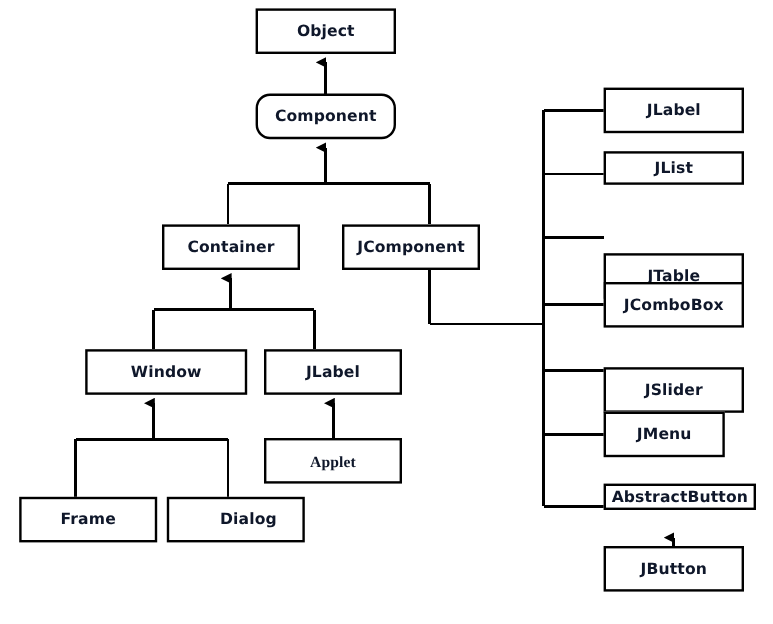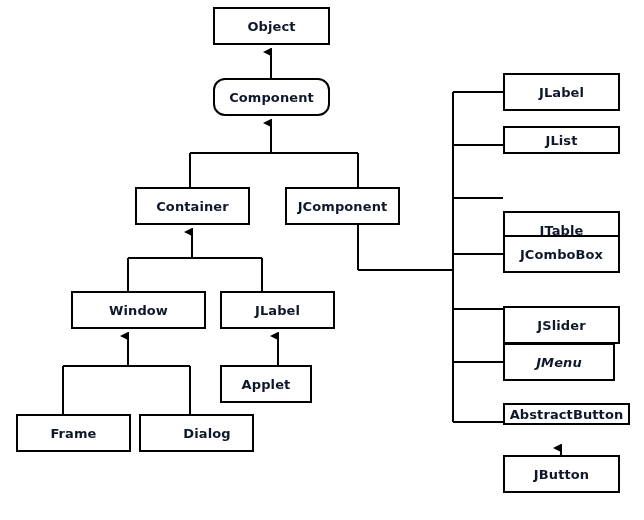--- a/index.html
+++ b/index.html
@@ -122,21 +122,21 @@
     </div>
     <div class="node" style="left:285px;top:187px;width:115px;height:38px;">
       <span class="node-label">JComponent</span>
     </div>
     <div class="node" style="left:71px;top:291px;width:135px;height:38px;">
       <span class="node-label">Window</span>
     </div>
     <div class="node" style="left:220px;top:291px;width:115px;height:38px;">
       <span class="node-label">JLabel</span>
     </div>
-    <div class="node" style="left:220px;top:365px;width:92px;height:38px;">
+    <div class="node" style="left:220px;top:365px;width:115px;height:38px;font-family:Liberation Serif, serif;">
       <span class="node-label">Applet</span>
     </div>
     <div class="node" style="left:16px;top:414px;width:115px;height:38px;">
       <span class="node-label">Frame</span>
     </div>
     <div class="node" style="left:139px;top:414px;width:115px;height:38px;padding-left:21px;">
       <span class="node-label">Dialog</span>
     </div>
     <div class="node" style="left:503px;top:73px;width:117px;height:38px;">
       <span class="node-label">JLabel</span>
@@ -146,21 +146,21 @@
     </div>
     <div class="node" style="left:503px;top:179px;width:117px;height:38px;margin-top:32px;">
       <span class="node-label">JTable</span>
     </div>
     <div class="node" style="left:503px;top:235px;width:117px;height:38px;">
       <span class="node-label">JComboBox</span>
     </div>
     <div class="node" style="left:503px;top:290px;width:117px;height:38px;margin-top:16px;">
       <span class="node-label">JSlider</span>
     </div>
-    <div class="node" style="left:503px;top:343px;width:112px;height:38px;font-style:italic;">
+    <div class="node" style="left:503px;top:343px;width:101px;height:38px;">
       <span class="node-label">JMenu</span>
     </div>
     <div class="node" style="left:503px;top:403px;width:127px;height:22px;">
       <span class="node-label">AbstractButton</span>
     </div>
     <div class="node" style="left:503px;top:455px;width:117px;height:38px;">
       <span class="node-label">JButton</span>
     </div>
   </div>
 

